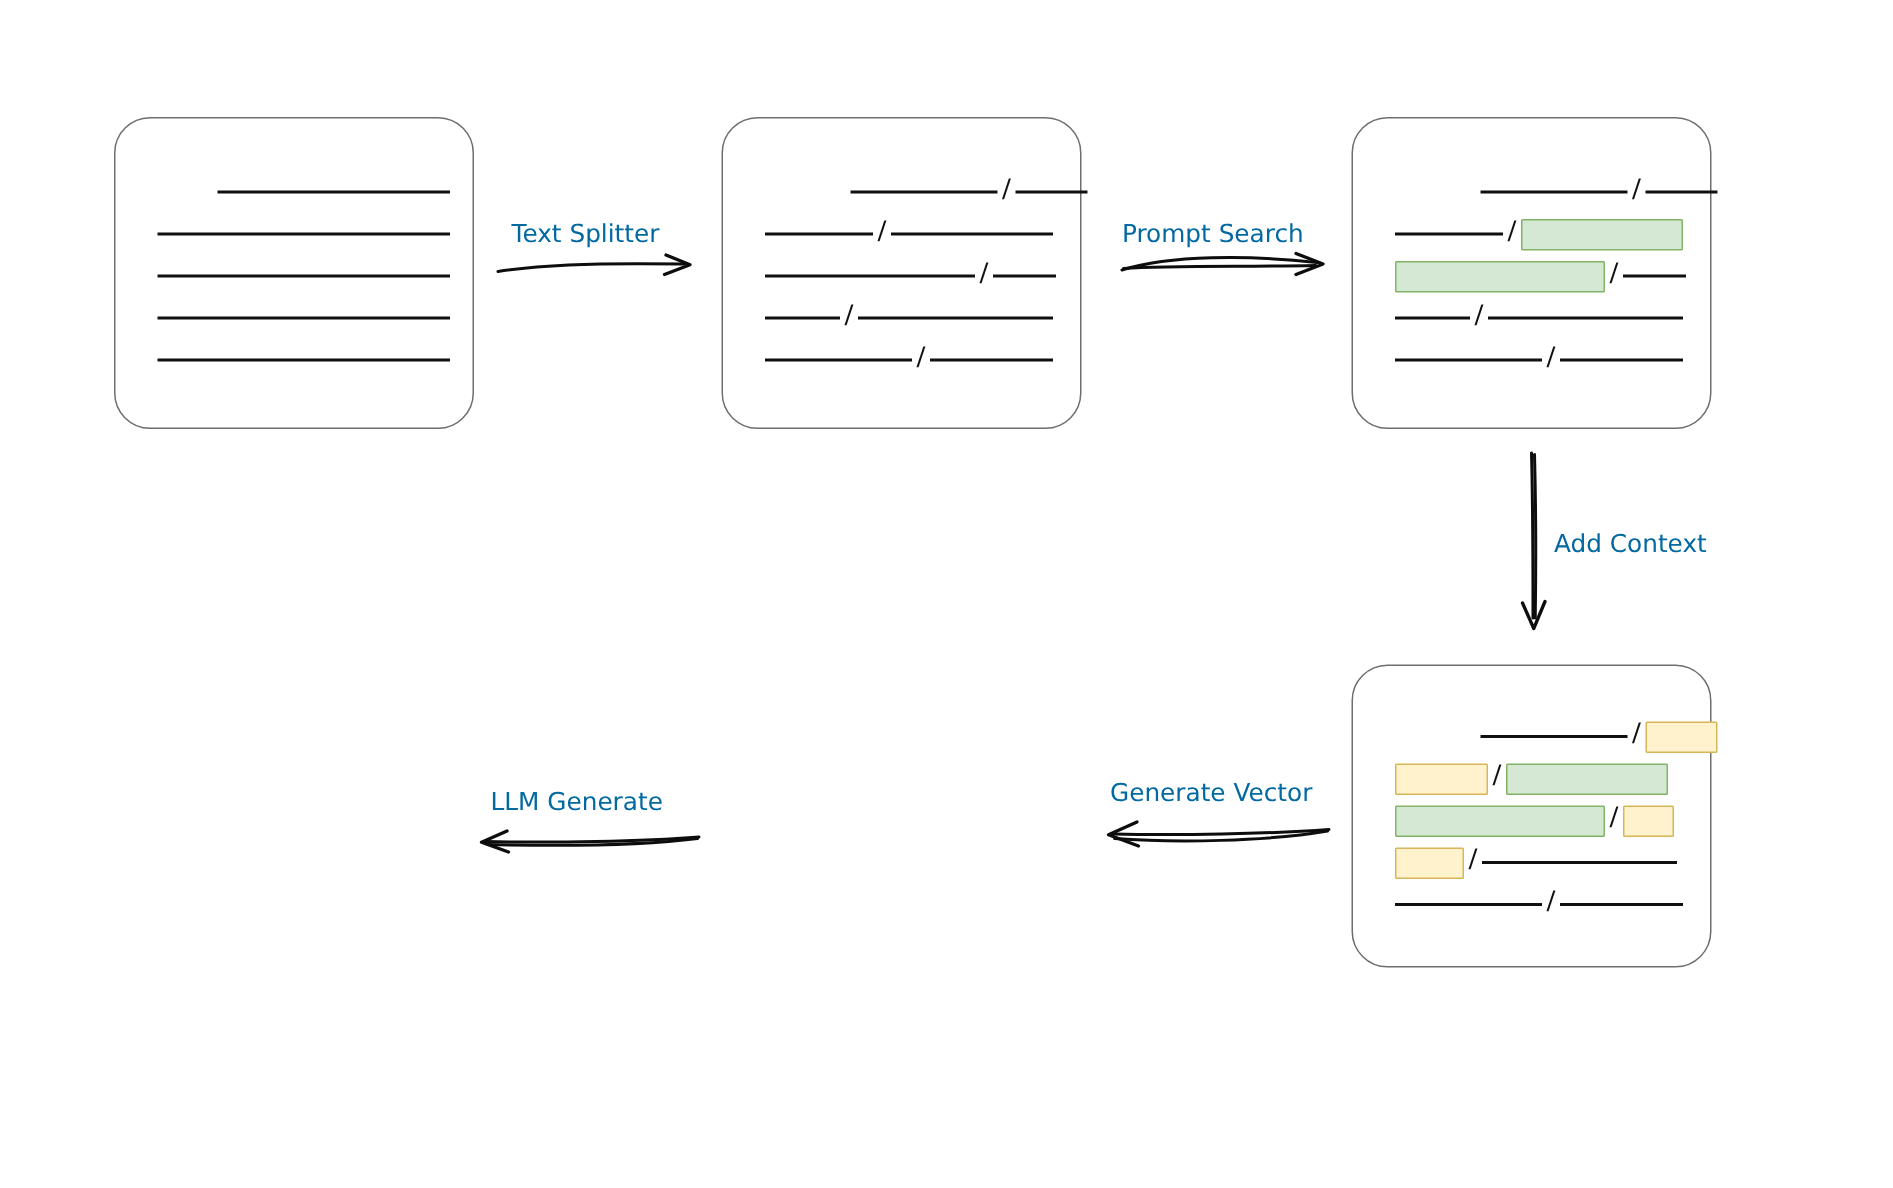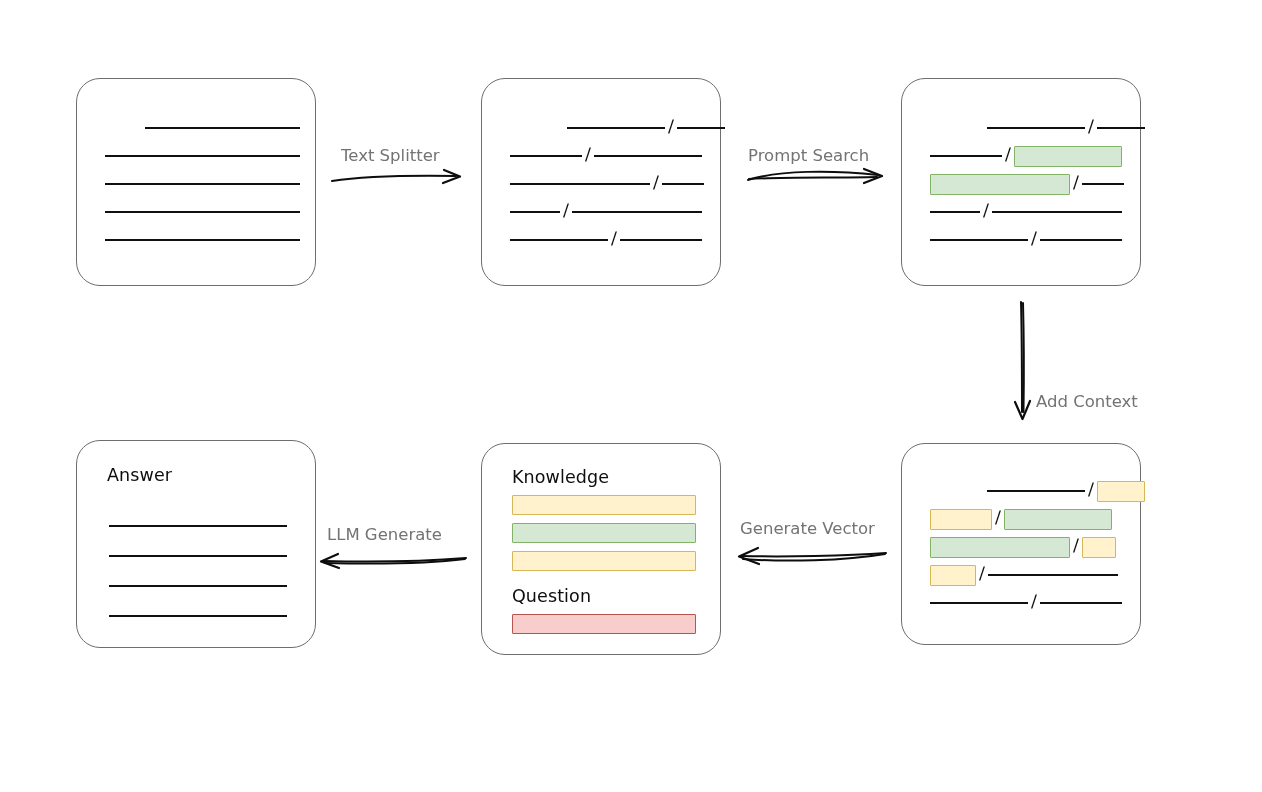--- a/index.html
+++ b/index.html
@@ -47,21 +47,21 @@
     position:absolute;height:20px;box-sizing:border-box;border-radius:1px;
   }
   .bar.yellow{border:1.4px solid #d6b656;background:#fff2cc;}
   .bar.green{border:1.4px solid #82b366;background:#d5e8d4;}
   .bar.red{border:1.4px solid #b85450;background:#f8cecc;}
 
   
   .arrow-label{
     position:absolute;
     font-family:"DejaVu Sans", sans-serif;
-    font-size:16.5px;color:#737373;white-space:nowrap;
+    font-size:16.5px;color:#0369a1;white-space:nowrap;
   }
   .caption{
     position:absolute;
     font-family:"DejaVu Sans", sans-serif;
     font-size:17px;color:#0d0d0d;white-space:nowrap;
   }
   svg.arrow{position:absolute;overflow:visible;}
   svg.arrow path{fill:none;stroke:#0d0d0d;stroke-width:2;stroke-linecap:round;stroke-linejoin:round;}
   svg.arrow path.head{fill:none;stroke-width:2.2;}
 </style>
@@ -161,59 +161,30 @@
           <span class="seg" style="width: 82px;"></span>
         </div>
       </div>
   </div>
 
   <svg class="arrow" style="left:1012px;top:300px;" width="30" height="122" viewBox="0 0 30 122">
     <path d="M9,2 C10,40 10,78 10,112"></path>
     <path d="M11,3 C12,40 12,78 11.5,112"></path>
     <path class="head" d="M3,102 L10.5,119 L18,101"></path>
   </svg>
-  <div class="arrow-label" style="left:1036px;top:353px;margin-top:39px;">Add Context</div>
-
-  <div class="card" style="left:76px;top:440px;width:240px;height:208px;">
-    <div class="heading" style="left:30px;top:24px;">Answer</div>
-    <div class="card-body">
-        <div class="row" style="left: 32px; top: 78px;">
-          <span class="seg" style="width: 178px;"></span>
-        </div>
-        <div class="row" style="left: 32px; top: 108px;">
-          <span class="seg" style="width: 178px;"></span>
-        </div>
-        <div class="row" style="left: 32px; top: 138px;">
-          <span class="seg" style="width: 178px;"></span>
-        </div>
-        <div class="row" style="left: 32px; top: 168px;">
-          <span class="seg" style="width: 178px;"></span>
-        </div>
-      </div>
-  </div>
+  <div class="arrow-label" style="left:1036px;top:353px;">Add Context</div>
+
 
   <div class="arrow-label" style="left:327px;top:525px;">LLM Generate</div>
   <svg class="arrow" style="left:318px;top:548px;" width="152" height="24" viewBox="0 0 152 24">
     <path d="M148,10 C110,13 50,14 6,13"></path>
     <path d="M147,11 C108,16 50,16 7,15"></path>
     <path class="head" d="M20,6 L3,13.5 L21,20"></path>
   </svg>
 
-  <div class="card" style="left:481px;top:443px;width:240px;height:212px;">
-    <div class="heading" style="left:30px;top:23px;">Knowledge</div>
-    <div class="card-body">
-        <div class="bar yellow" style="left: 30px; top: 51px; width: 184px;"></div>
-        <div class="bar green" style="left: 30px; top: 79px; width: 184px;"></div>
-        <div class="bar yellow" style="left: 30px; top: 107px; width: 184px;"></div>
-      </div>
-    <div class="heading" style="left:30px;top:142px;">Question</div>
-    <div class="card-body">
-        <div class="bar red" style="left: 30px; top: 170px; width: 184px;"></div>
-      </div>
-  </div>
 
   <div class="arrow-label" style="left:740px;top:519px;">Generate Vector</div>
   <svg class="arrow" style="left:736px;top:544px;" width="152" height="26" viewBox="0 0 152 26">
     <path d="M150,9 C110,12 48,13 6,12"></path>
     <path d="M149,10 C108,17 48,18 7,15"></path>
     <path class="head" d="M22,4 L3,12.5 L23,20"></path>
   </svg>
 
   <div class="card" style="left:901px;top:443px;width:240px;height:202px;">
     <div class="card-body">

